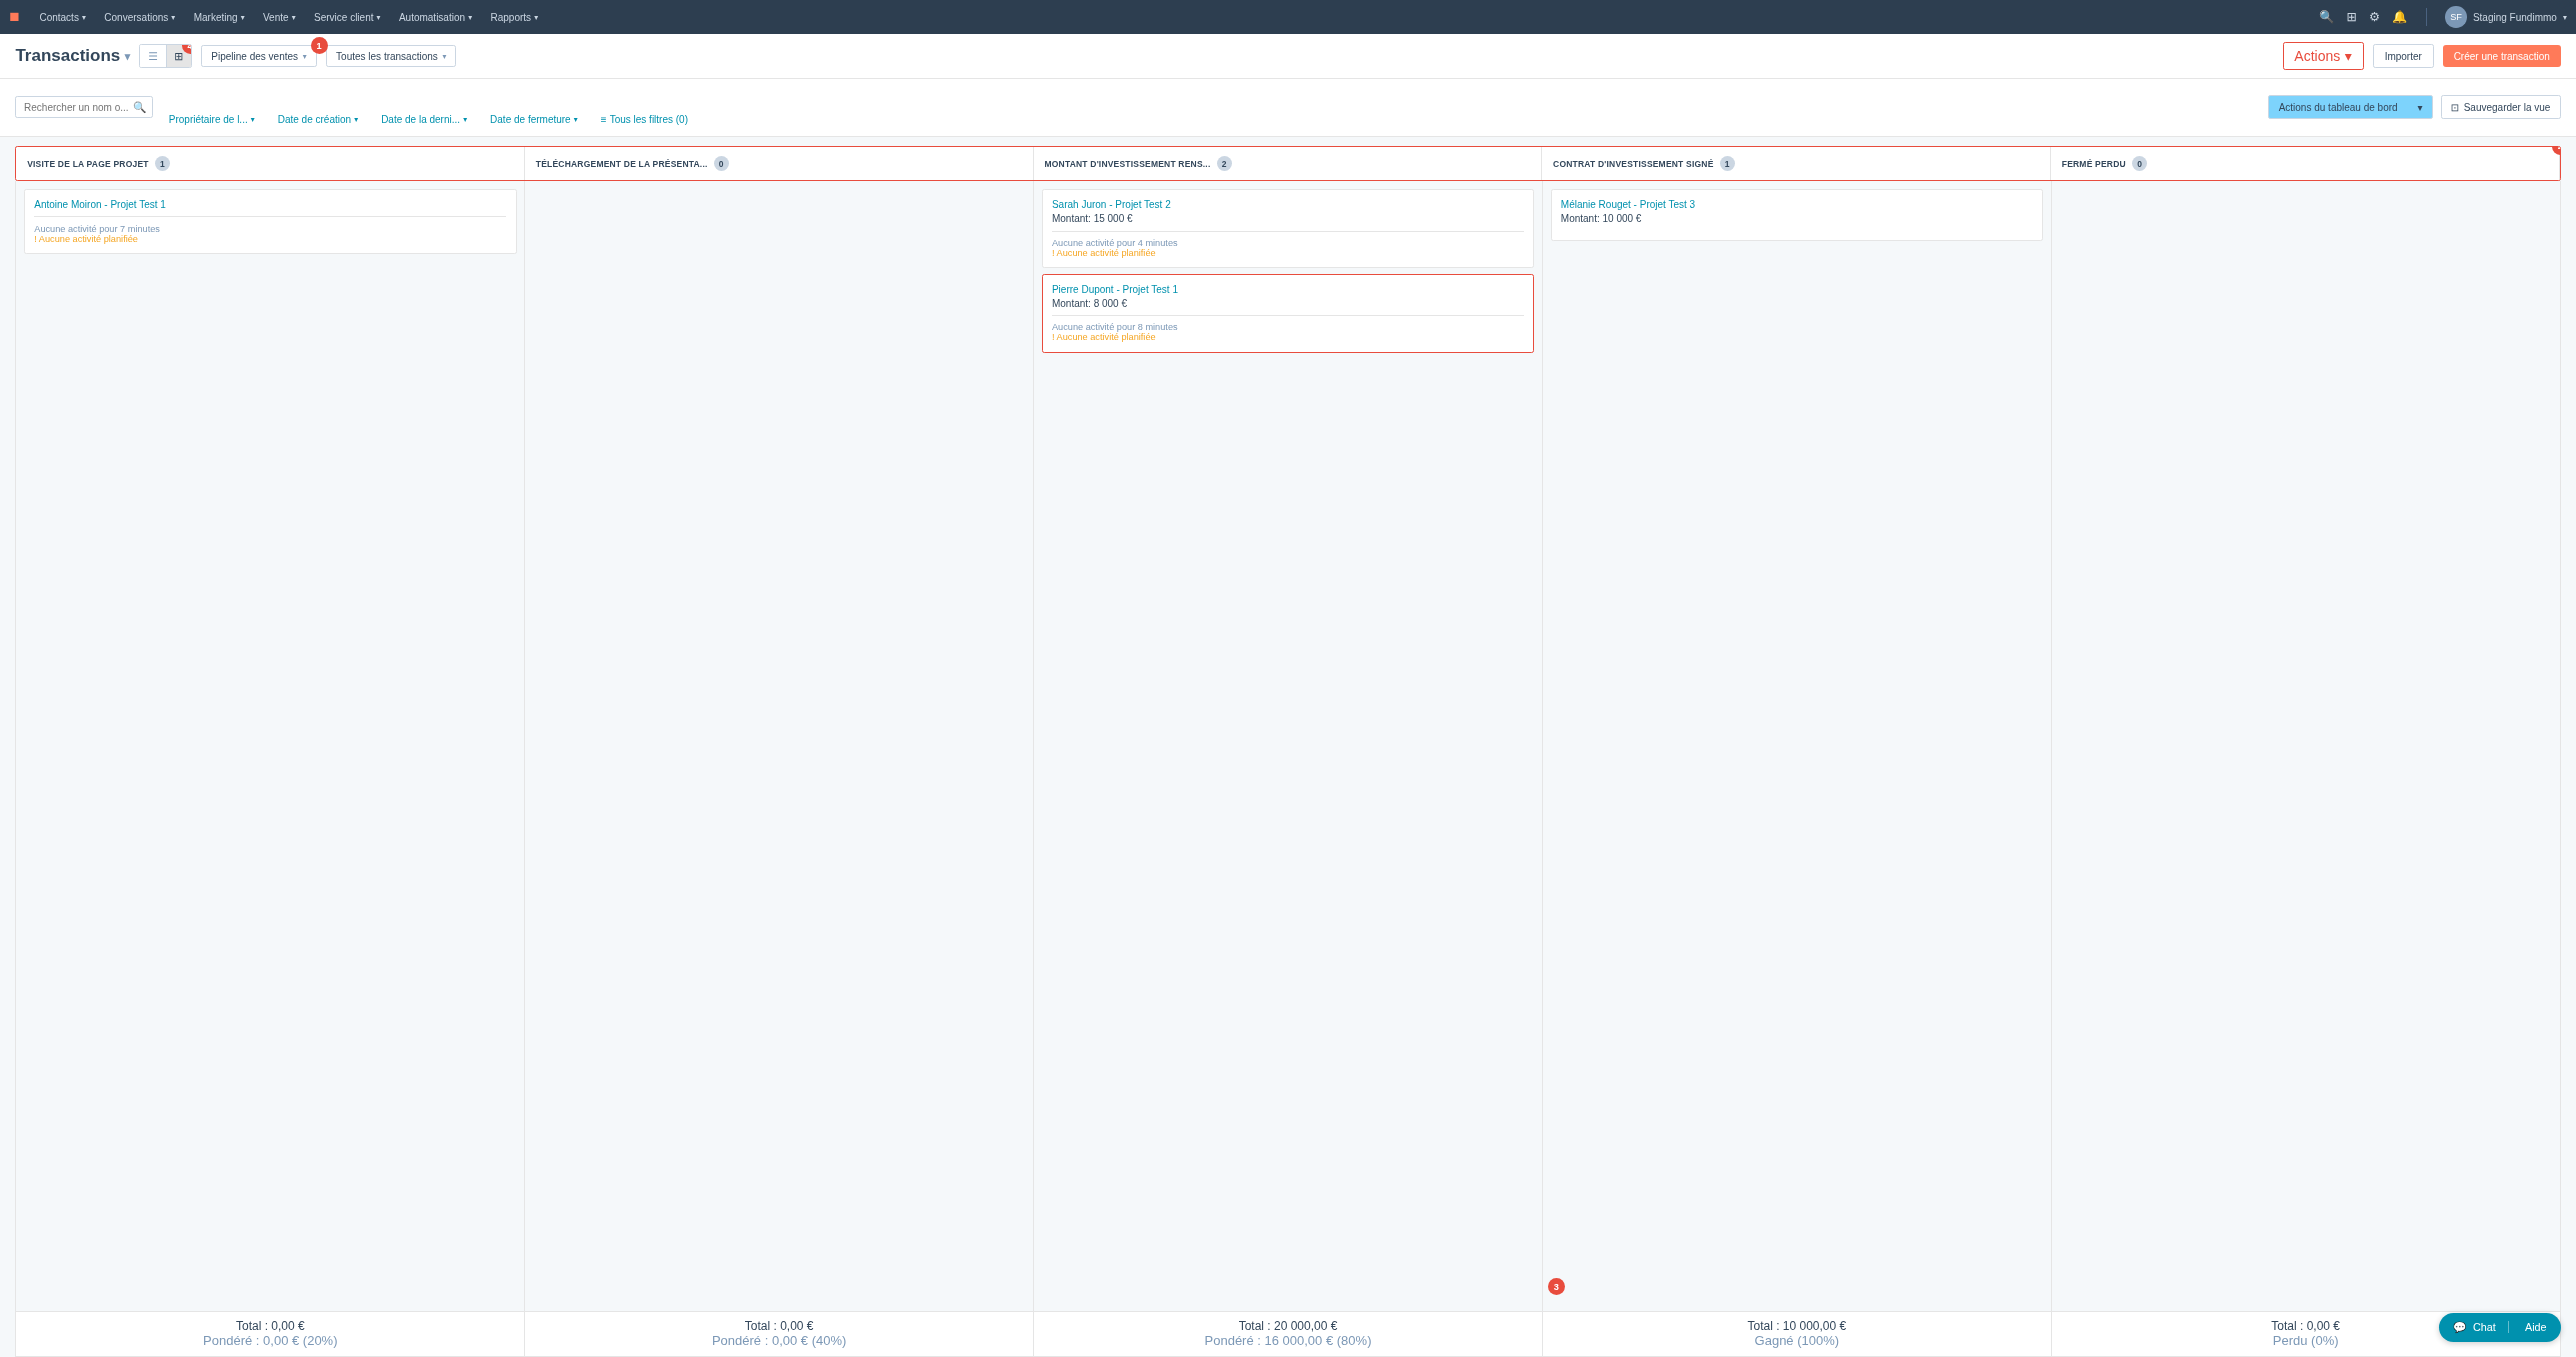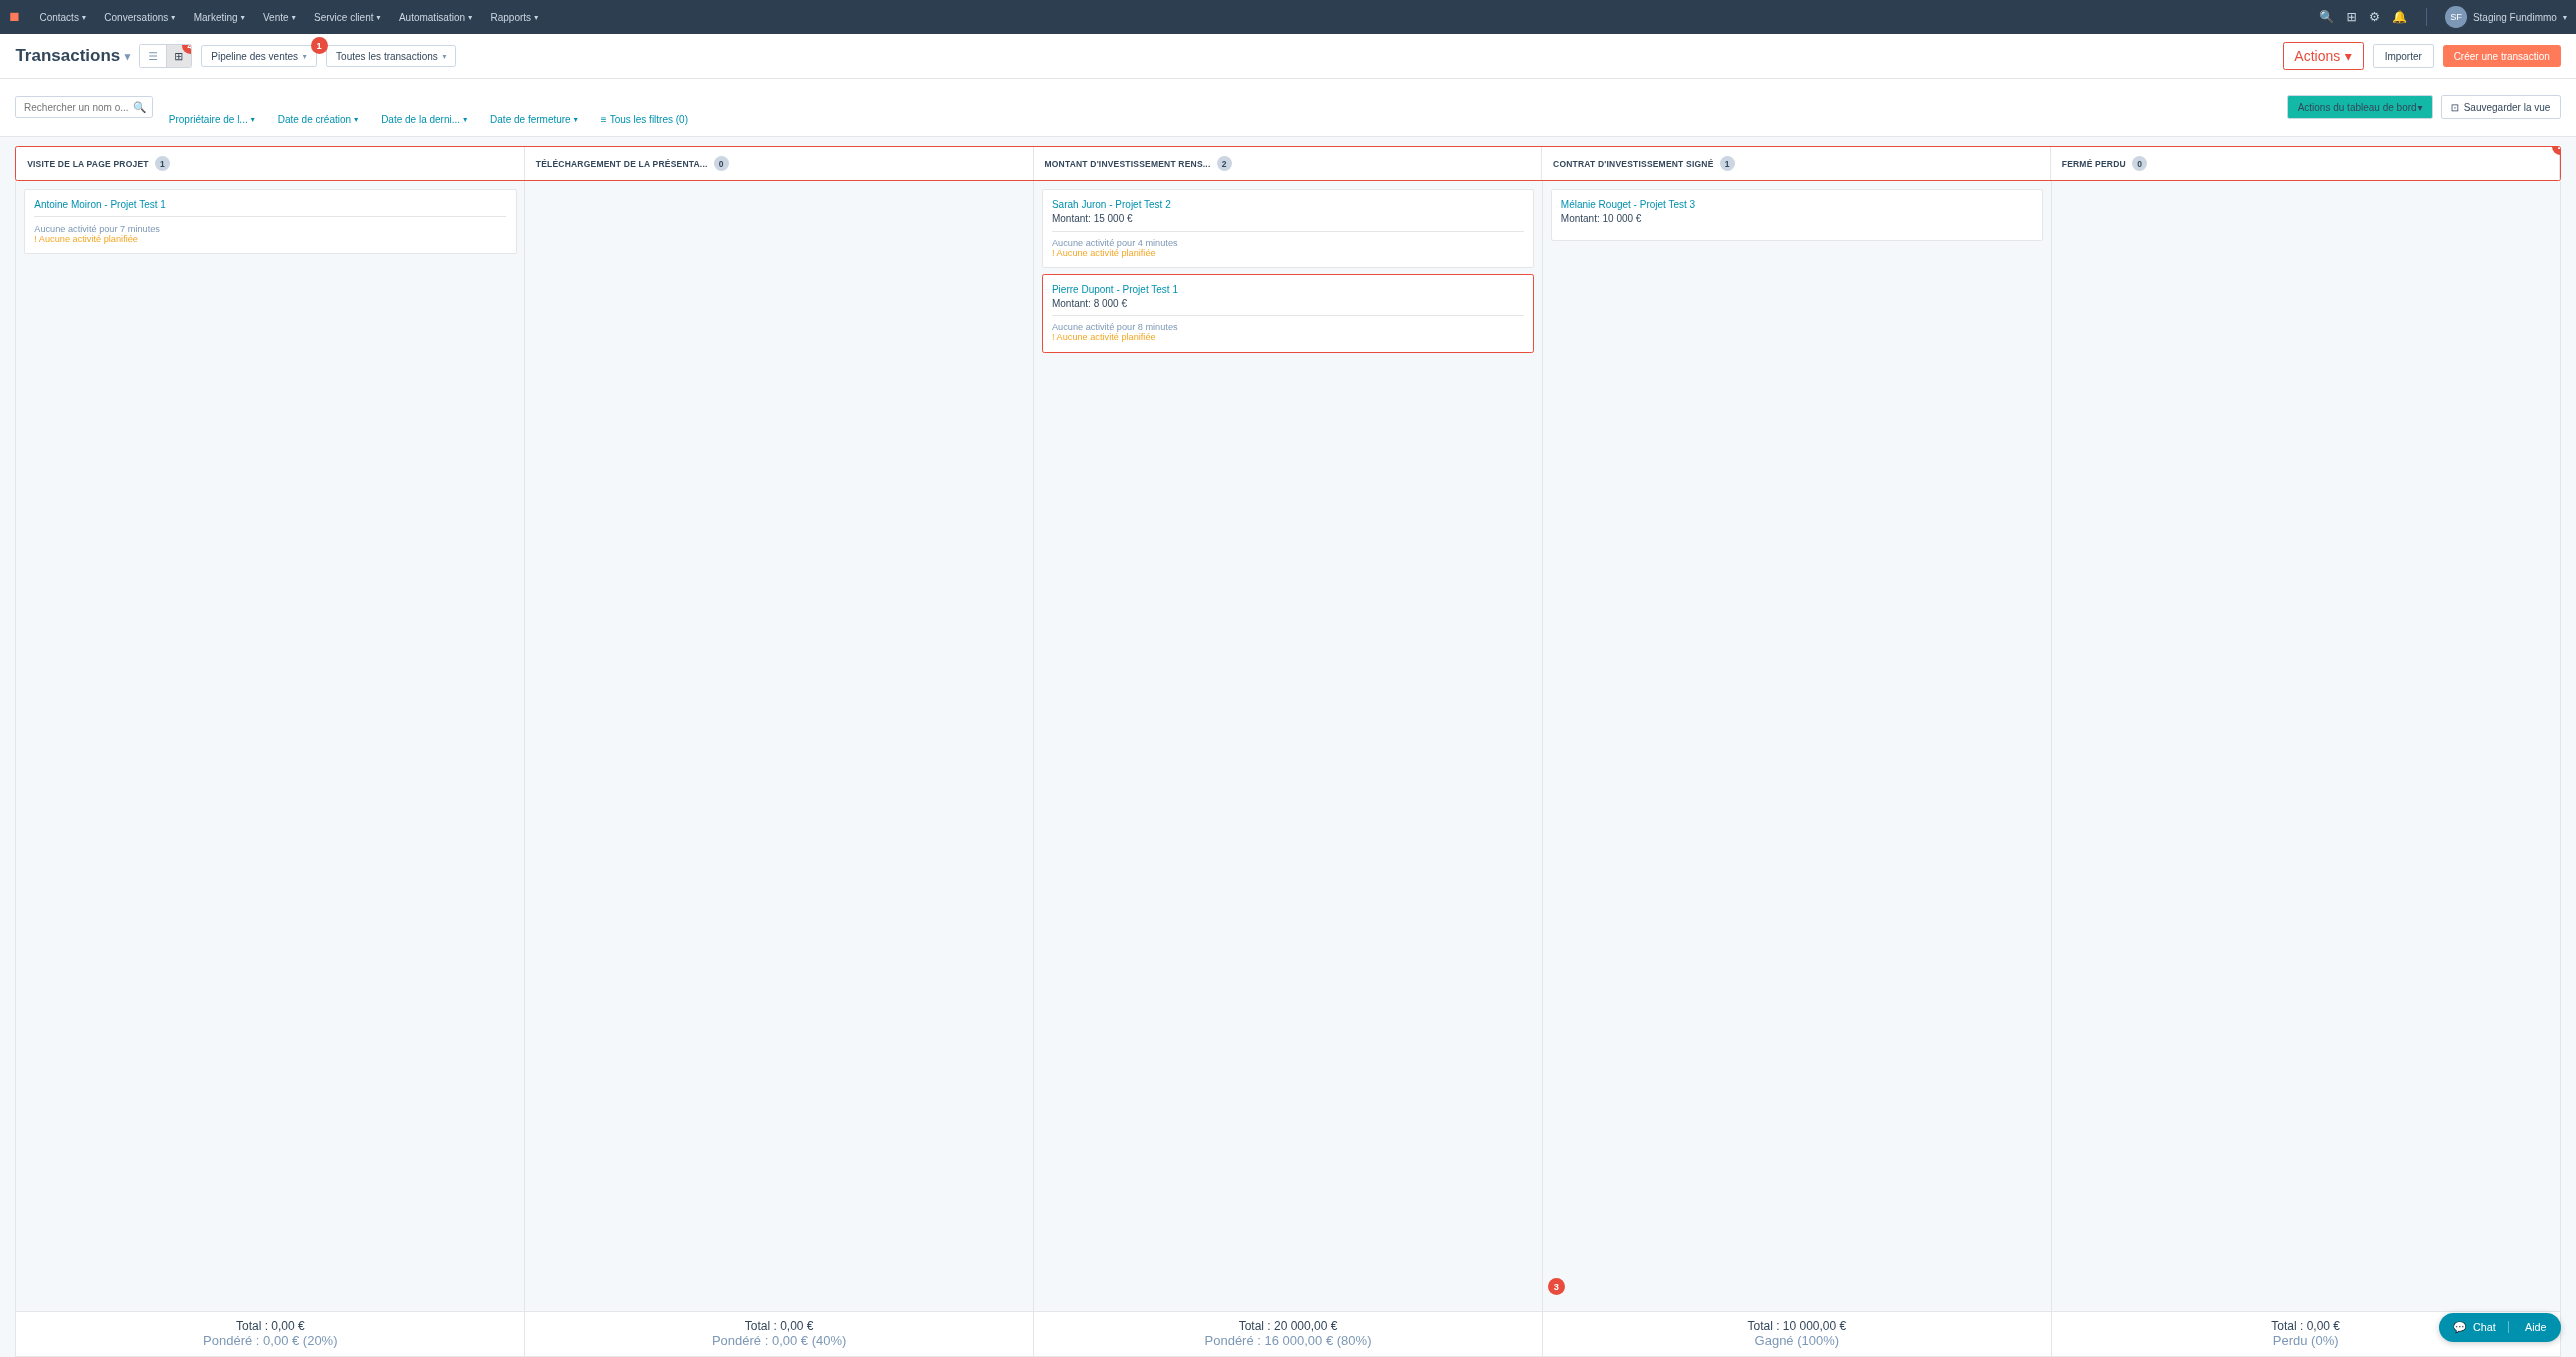--- a/index.html
+++ b/index.html
@@ -190,30 +190,30 @@
       padding: 4.6px 7.7px;
       display: flex;
       align-items: center;
       gap: 3.1px;
       font-weight: 500;
       margin-top: 24px;
     }
     .filter-btn .caret { font-size: 7.7px; }
     .filter-spacer { flex: 1; }
     .btn-dashboard-actions {
-      background: #14b8a6;
+      background: #7dd3fc;
       border: 0.8px solid #cbd6e2;
       color: #33475b;
       border-radius: 2.3px;
       padding: 5.4px 9.2px;
       cursor: pointer;
       font-size: 10px;
       display: flex;
       align-items: flex-end;
-      gap: 1px;
+      gap: 20px;
     }
     .btn-save-view {
       background: #fff;
       border: 0.8px solid #cbd6e2;
       color: #33475b;
       border-radius: 2.3px;
       padding: 5.4px 9.2px;
       cursor: pointer;
       font-size: 10px;
       display: flex;

